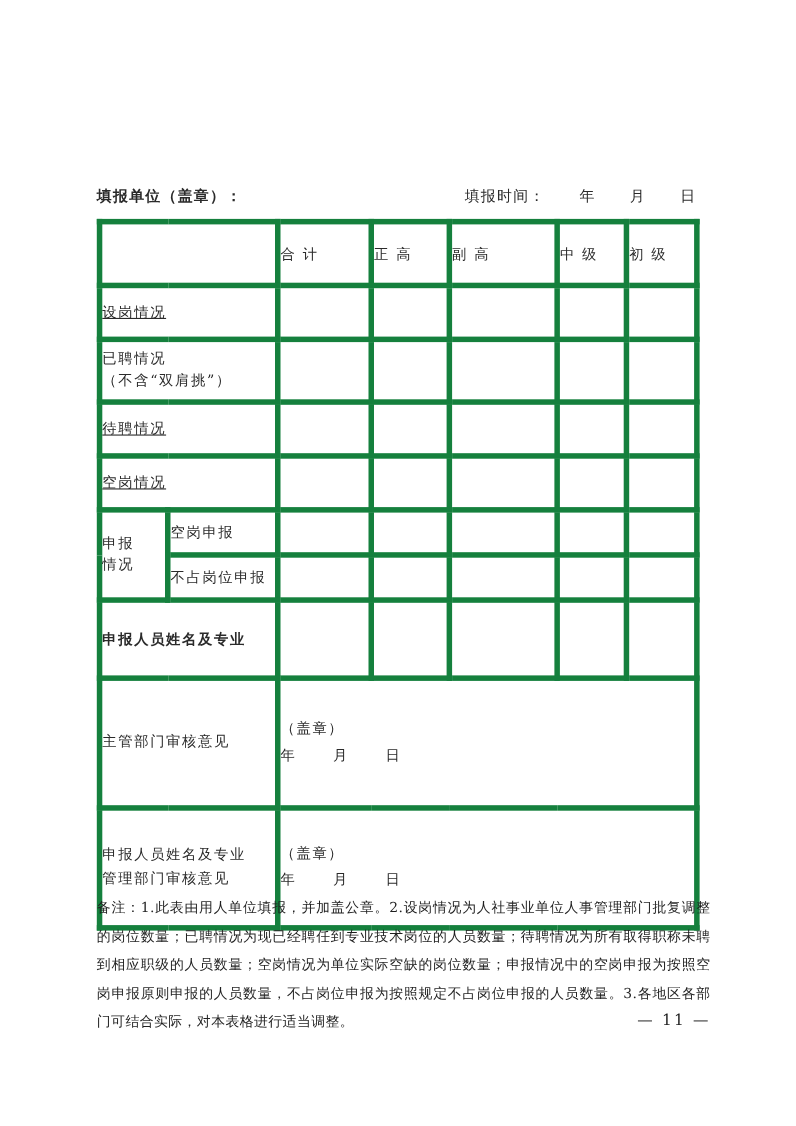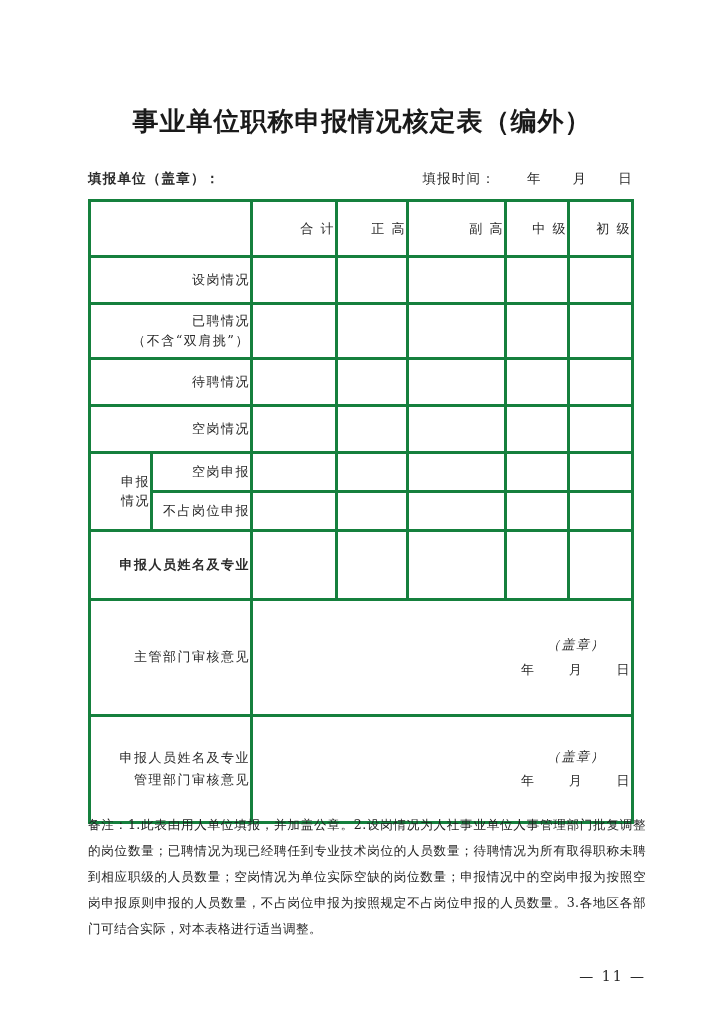--- a/index.html
+++ b/index.html
@@ -68,49 +68,49 @@
     width: 543px;
   }
   table.main {
     border-collapse: collapse;
     table-layout: fixed;
     width: 543px;
     font-size: 13px;
     color: #2a2a2a;
   }
   table.main td {
-    border: 3px solid #15803d;
-    text-align: right;
+    border: 5px solid #15803d;
+    text-align: left;
     vertical-align: middle;
     letter-spacing: 1.5px;
     padding: 0;
   }
   .h-cell { height: 53px; }
-  .r-cell { height: 44px; }
+  .r-cell { height: 44px; text-decoration: underline; }
   .r-cell2 { height: 52px; }
   .r-sub { height: 36px; }
   .r-names { height: 66px; font-weight: bold; }
   .r-op { height: 113px; }
   .r-op2 { height: 104px; }
 
   .vtag {
     line-height: 1.45;
     letter-spacing: 1.5px;
   }
   .two-line { line-height: 1.55; margin-top: 37px; }
 
   .op-label { letter-spacing: 1.5px; line-height: 1.7; }
 
   .seal-box {
     text-align: right;
     padding-right: 42px;
     line-height: 1.85;
     letter-spacing: 1.5px;
   }
-  .seal-line1 { display: block; padding-right: 26px; font-style: italic; }
+  .seal-line1 { display: block; padding-right: 26px; }
   .seal-line2 { display: block; }
   .seal-line2 .sp { display: inline-block; width: 22px; }
 
   
   .footnote {
     position: absolute;
     left: 88px;
     top: 812px;
     width: 558px;
     font-size: 12.6px;
@@ -122,29 +122,27 @@
 
   
   .page-num {
     position: absolute;
     right: 78px;
     top: 920px;
     font-size: 14px;
     letter-spacing: 2px;
     color: #1f1f1f;
     white-space: nowrap;
-    margin-top: 48px;
   }
 </style>
 </head>
 <body>
 
 <div class="page">
 
-  <div class="doc-title">事业单位职称申报情况核定表（编外）</div>
 
   <div class="meta-row">
     <span class="meta-left">填报单位（盖章）：</span>
     <span class="meta-right">
       <span>填报时间：</span>
       <span class="sp"></span>
       <span>年</span>
       <span class="sp"></span>
       <span>月</span>
       <span class="sp"></span>

